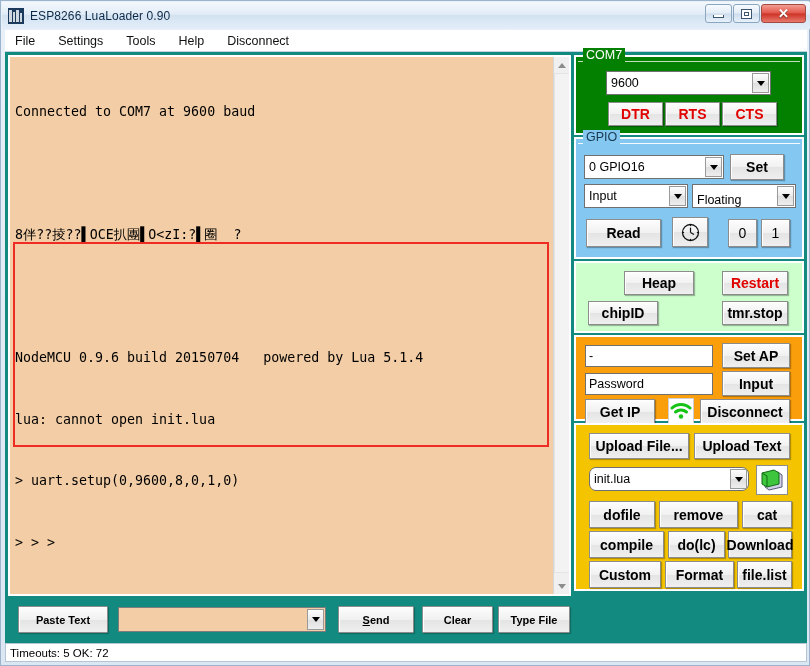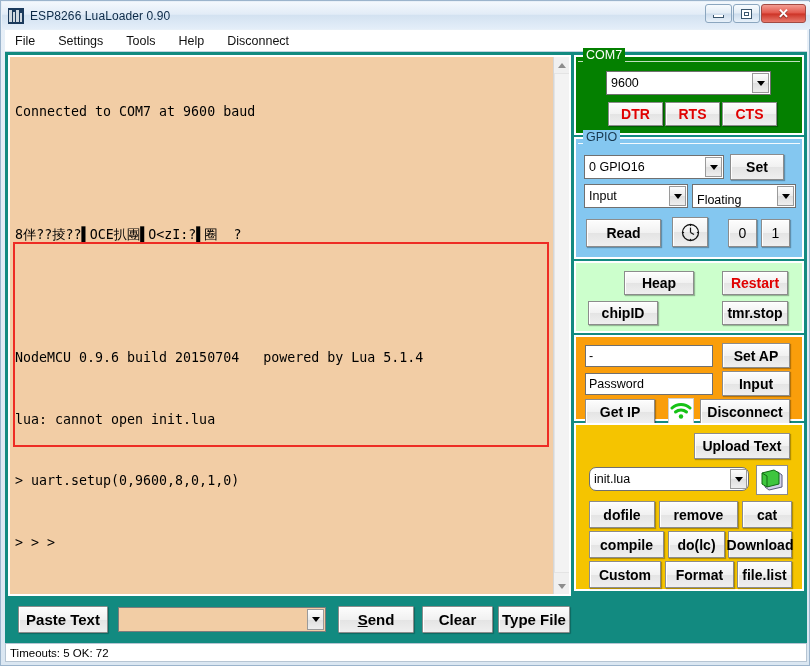--- a/index.html
+++ b/index.html
@@ -218,21 +218,21 @@
     width: 563px;
     height: 40px;
     display: flex;
     align-items: center;
   }
   .btn {
     background: linear-gradient(to bottom, #fdfdfd 0%, #f1f1f1 50%, #e4e4e4 51%, #efefef 100%);
     border: 1px solid #8c8c8c;
     border-radius: 1px;
     font-family: "Liberation Sans", sans-serif;
-    font-size: 15px;
+    font-size: 11px;
     font-weight: bold;
     color: #000;
     display: flex;
     align-items: center;
     justify-content: center;
     box-sizing: border-box;
     box-shadow: inset 1px 1px 0 #ffffff, 1px 1px 1px rgba(0,0,0,.25);
     white-space: nowrap;
   }
   .combo {
@@ -569,20 +569,21 @@
             <path d="M2 6 A13 13 0 0 1 20 6" fill="none" stroke="#16c216" stroke-width="3" stroke-linecap="round"></path>
             <path d="M5.5 10 A8.5 8.5 0 0 1 16.5 10" fill="none" stroke="#16c216" stroke-width="3" stroke-linecap="round"></path>
             <circle cx="11" cy="14.5" r="2.2" fill="#16c216"></circle>
           </svg>
         </div>
 
         <div class="rbtn" style="left:124px;top:62px;width:90px;height:25px;">Disconnect</div>
       </div>
 
       <div class="group g-file">
+        <div class="rbtn" style="left:13px;top:8px;width:100px;height:26px;">Upload File...</div>
         <div class="rbtn" style="left:118px;top:8px;width:96px;height:26px;">Upload Text</div>
 
         <div class="rcombo" style="left:13px;top:42px;width:160px;height:24px;border-radius:7px;">
           <span>init.lua</span>
           <span class="arrowbox">
             <span class="tri-small"></span>
           </span>
         </div>
         <div class="book-icon" style="left:180px;top:40px;width:32px;height:30px;">
           <svg width="24" height="22" viewBox="0 0 24 22">

